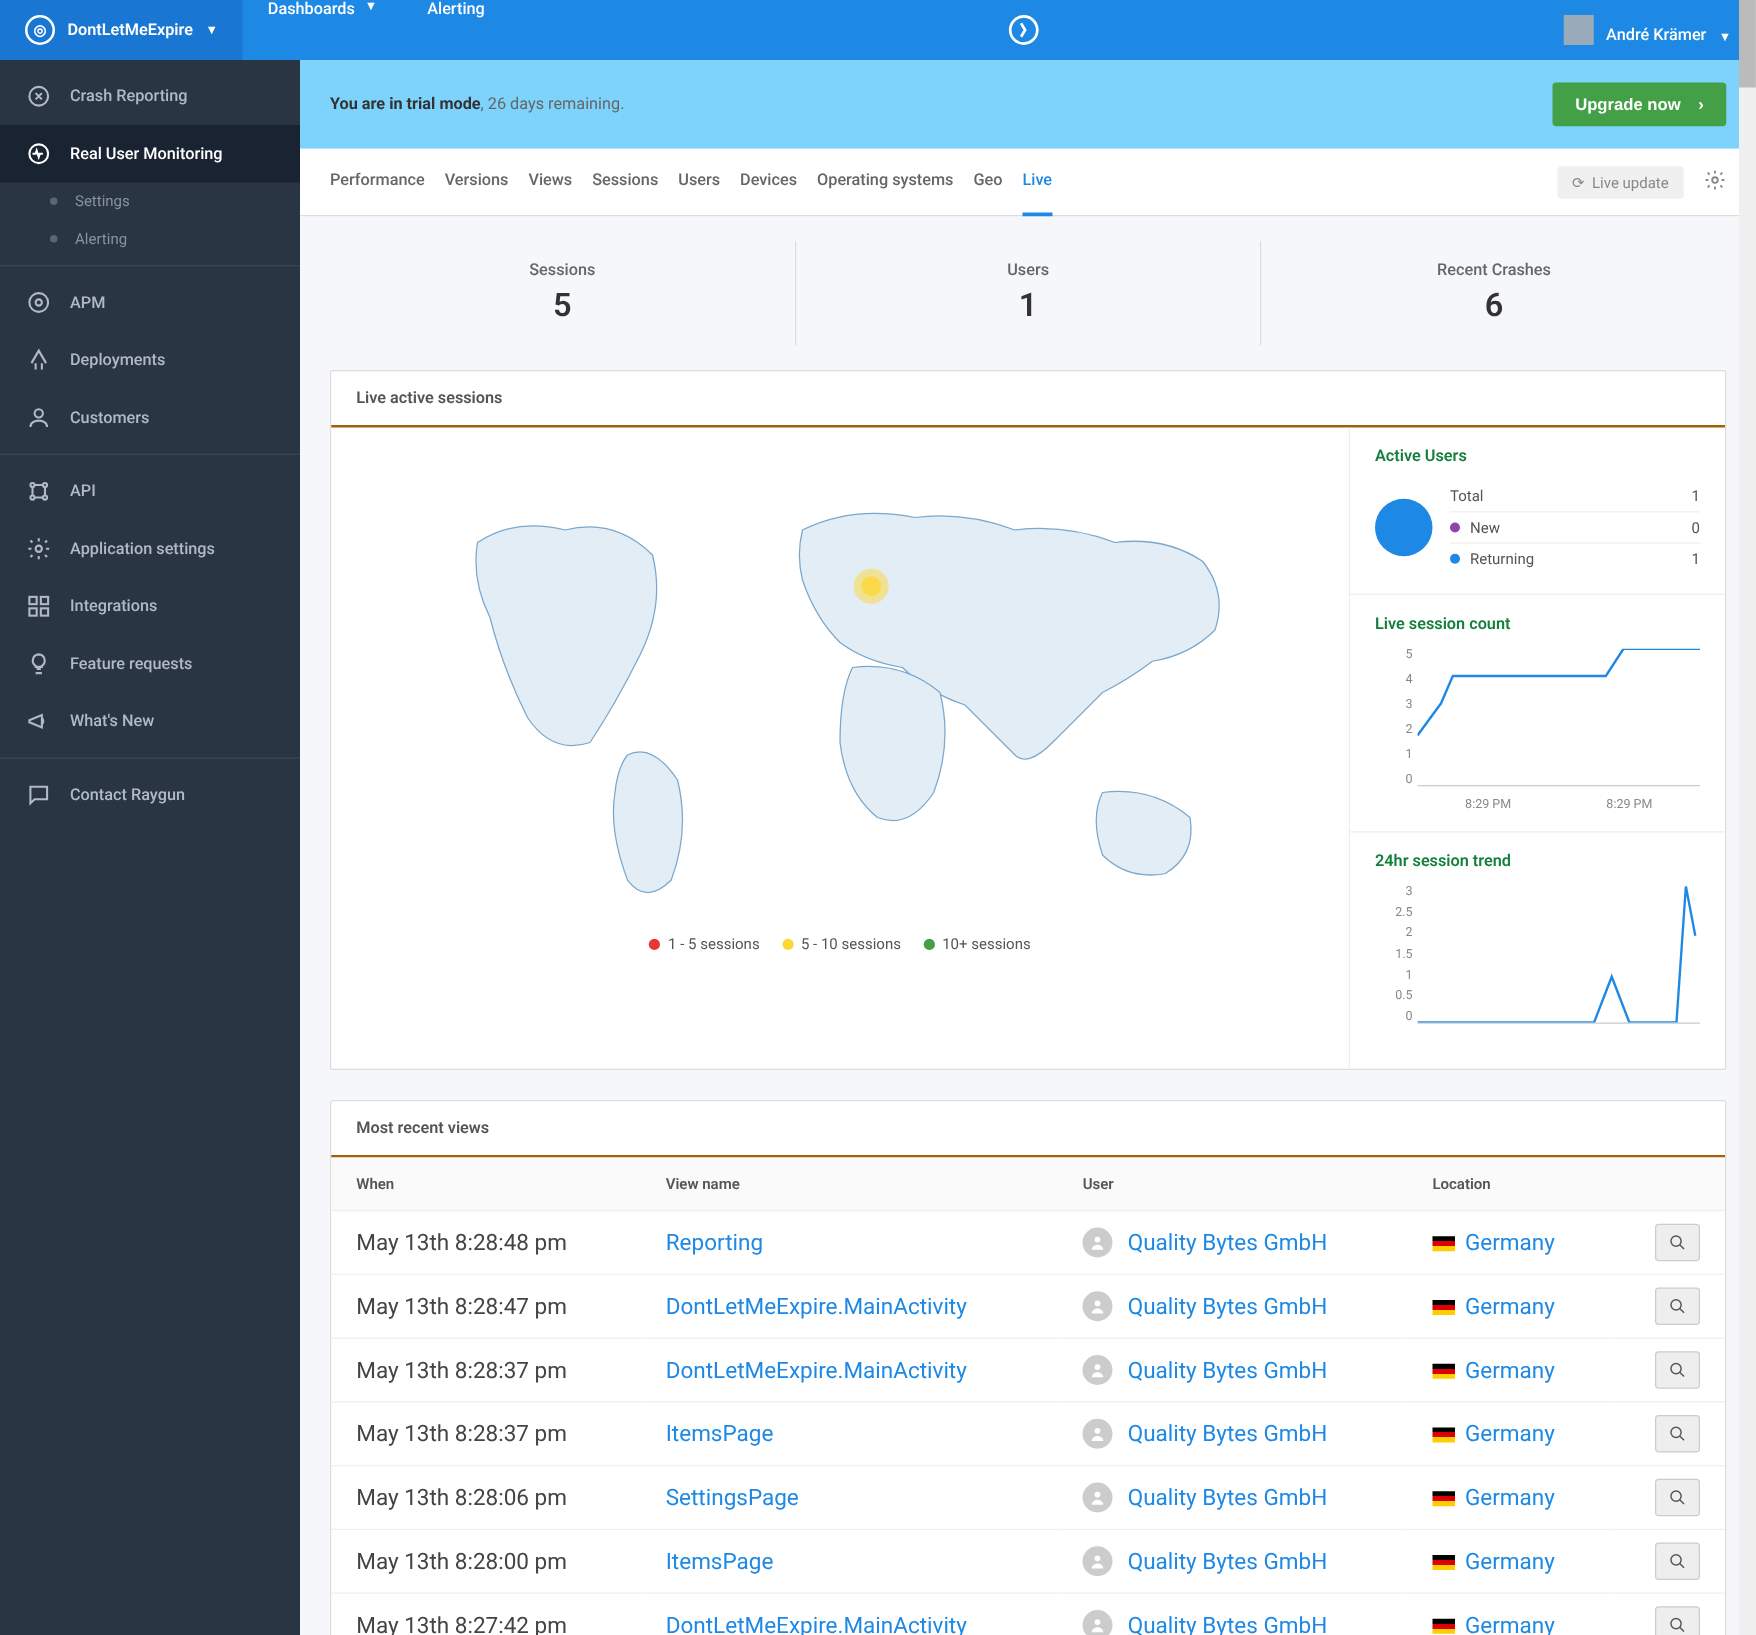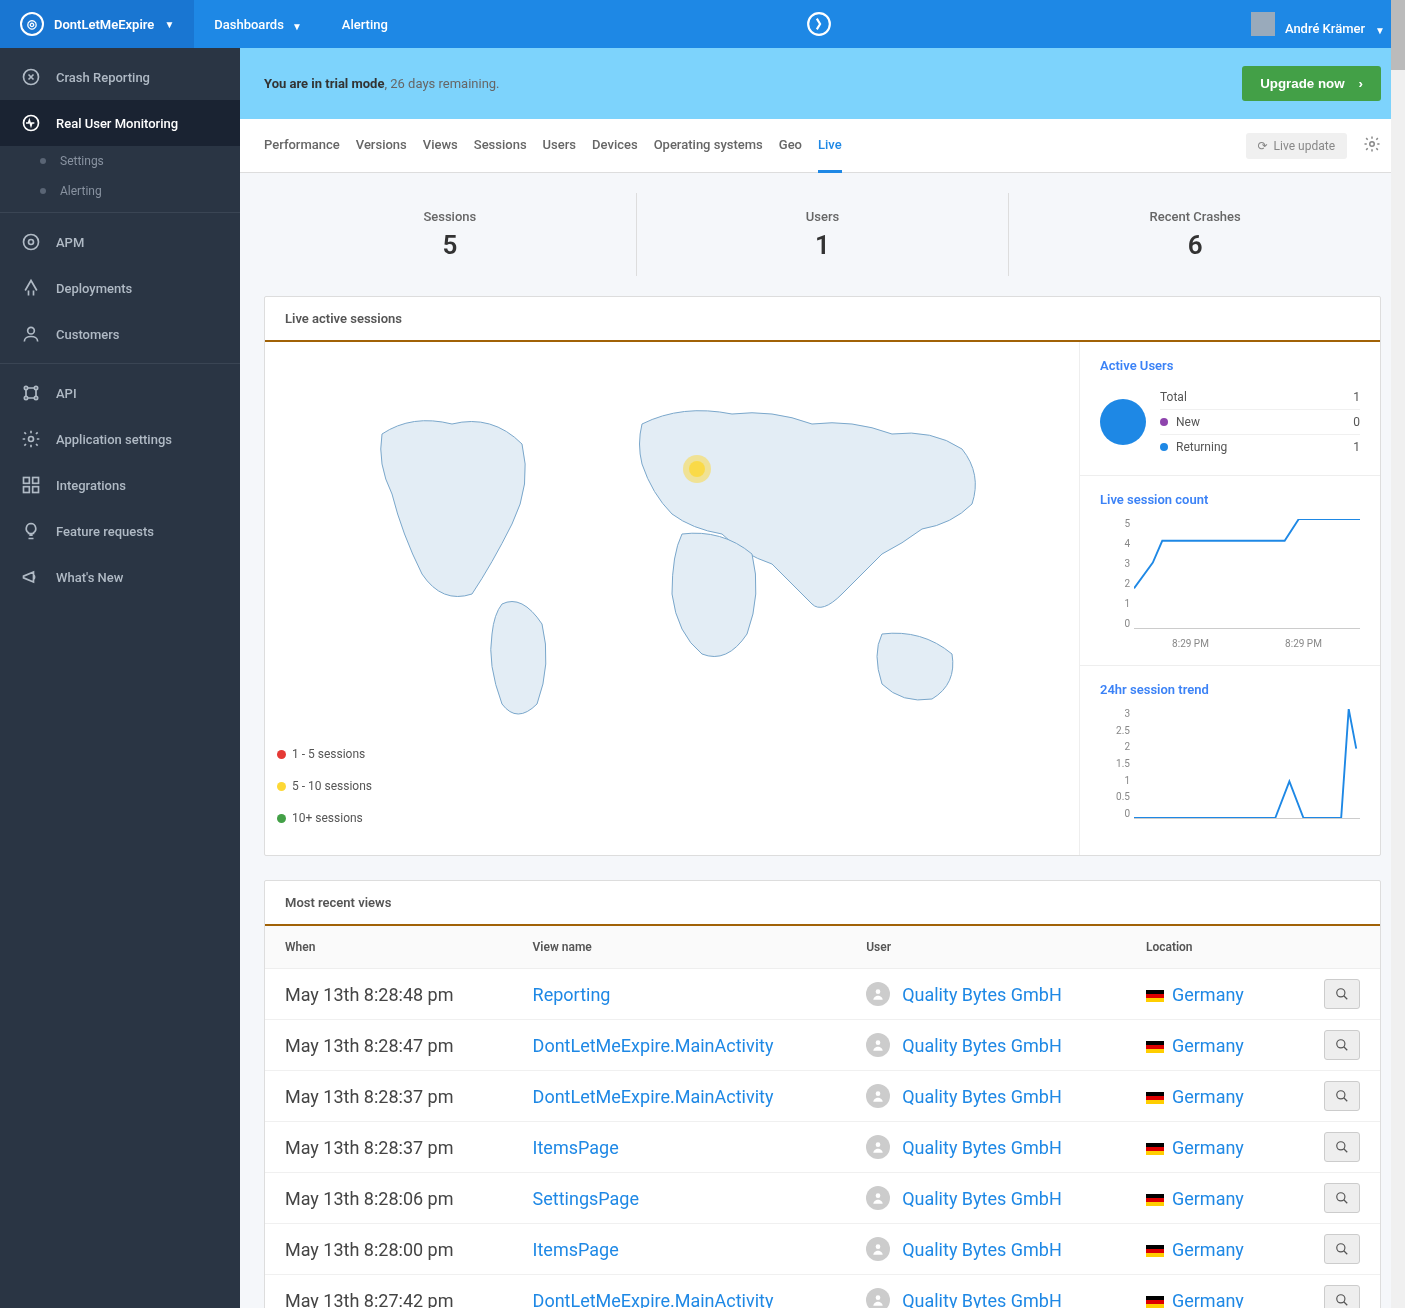--- a/index.html
+++ b/index.html
@@ -1,21 +1,21 @@
 <!DOCTYPE html>
 <html><head>
 <meta charset="utf-8">
 <style>
 * { box-sizing: border-box; margin: 0; padding: 0; }
 body { font-family: -apple-system, BlinkMacSystemFont, "Segoe UI", Roboto, sans-serif; font-size: 13px; color: #333; background: #f5f7fa; overflow-x: hidden; }
 
 
 .topbar { background: #1e88e5; color: #fff; height: 48px; display: flex; align-items: center; padding: 0; }
 .topbar .app-tab { background: #1976d2; height: 100%; display: flex; align-items: center; padding: 0 20px; font-weight: 600; gap: 10px; }
-.topbar .nav-item { padding: 16px 20px; height: 100%; display: flex; align-items: flex-end; gap: 8px; font-weight: 500; cursor: pointer; }
+.topbar .nav-item { padding: 0 20px; height: 100%; display: flex; align-items: flex-start; gap: 8px; font-weight: 500; cursor: pointer; }
 .topbar .center-icon { flex: 1; display: flex; justify-content: center; }
 .topbar .user { display: flex; align-items: flex-end; gap: 10px; padding: 0 20px; font-weight: 500; }
 .avatar-sq { width: 24px; height: 24px; background: #9ab; }
 .caret { font-size: 10px; }
 .app-icon-circle { width: 24px; height: 24px; border: 2px solid #fff; border-radius: 50%; display: flex; align-items: center; justify-content: center; font-size: 12px; }
 
 
 .layout { display: flex; }
 .sidebar { width: 240px; background: #2a3544; color: #b0bac5; min-height: calc(100vh - 48px); }
 .sidebar .section { padding: 6px 0; border-top: 1px solid #3a4554; }
@@ -46,28 +46,28 @@
 .kpi { flex: 1; text-align: center; padding: 16px 0; }
 .kpi:not(:last-child) { border-right: 1px solid #ddd; }
 .kpi .label { color: #666; font-weight: 500; font-size: 13px; margin-bottom: 6px; }
 .kpi .value { font-size: 26px; font-weight: 600; color: #333; }
 
 .panel { background: #fff; border: 1px solid #ddd; border-radius: 2px; margin-bottom: 24px; }
 .panel-header { padding: 14px 20px; border-bottom: 2px solid #a16207; font-weight: 600; color: #555; }
 .map-row { display: flex; }
 .map-area { flex: 1; border-right: 1px solid #eee; padding: 12px; text-align: center; }
 .map-svg { width: 100%; height: 380px; }
-.map-legend { display: flex; justify-content: center; gap: 18px; padding: 10px 0 16px; font-size: 12px; color: #555; flex-direction: column; }
+.map-legend { display: flex; justify-content: center; gap: 18px; padding: 10px 0 16px; font-size: 12px; color: #555; }
 .map-legend span { display: inline-flex; align-items: center; gap: 6px; }
 .legend-dot { width: 9px; height: 9px; border-radius: 50%; display: inline-block; }
 
 .side-stats { width: 300px; display: flex; flex-direction: column; }
 .side-block { padding: 16px 20px; border-bottom: 1px solid #eee; }
 .side-block:last-child { border-bottom: none; }
-.side-block h4 { font-size: 13px; font-weight: 600; color: #3b82f6; margin-bottom: 12px; }
+.side-block h4 { font-size: 13px; font-weight: 600; color: #15803d; margin-bottom: 12px; }
 .au-row { display: flex; align-items: center; gap: 14px; }
 .big-circle { width: 46px; height: 46px; border-radius: 50%; background: #1e88e5; }
 .au-table { flex: 1; }
 .au-table .r { display: flex; justify-content: space-between; align-items: center; padding: 5px 0; border-bottom: 1px solid #f0f0f0; font-size: 12px; color: #555; }
 .au-table .r:last-child { border-bottom: none; }
 .au-table .r .lbl { display: flex; align-items: center; gap: 8px; }
 .sm-dot { width: 8px; height: 8px; border-radius: 50%; }
 
 .mini-chart { position: relative; height: 130px; }
 .axis-y { position: absolute; left: 0; top: 0; bottom: 20px; width: 30px; display: flex; flex-direction: column; justify-content: space-between; font-size: 10px; color: #888; text-align: right; }
@@ -218,20 +218,30 @@
           </span>
           <span>Feature requests</span>
         </div>
         <div class="item">
           <span class="icon">
             <svg width="20" height="20" viewBox="0 0 24 24" fill="none" stroke="currentColor" stroke-width="2">
               <path d="M3 11v2l12 5V6L3 11zM15 9a4 4 0 0 1 0 6"></path>
             </svg>
           </span>
           <span>What's New</span>
+        </div>
+      </div>
+      <div class="section">
+        <div class="item">
+          <span class="icon">
+            <svg width="20" height="20" viewBox="0 0 24 24" fill="none" stroke="currentColor" stroke-width="2">
+              <path d="M4 4h16v12H8l-4 4V4z"></path>
+            </svg>
+          </span>
+          <span>Contact Raygun</span>
         </div>
       </div>
     </div>
 
   <div class="main">
     <div class="trial-banner">
       <div class="text">
         <b>You are in trial mode</b><span>, 26 days remaining.</span>
       </div>
       <button class="upgrade-btn">

